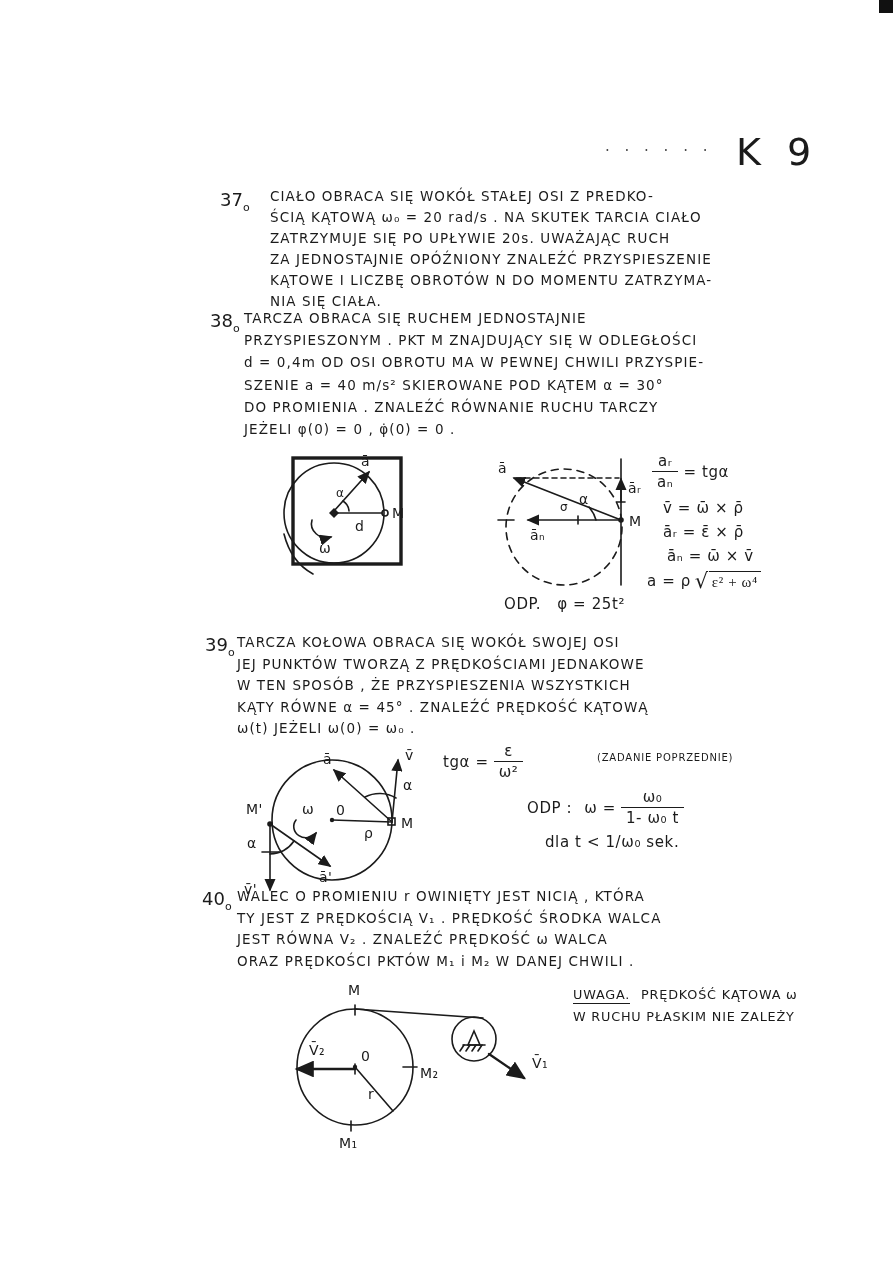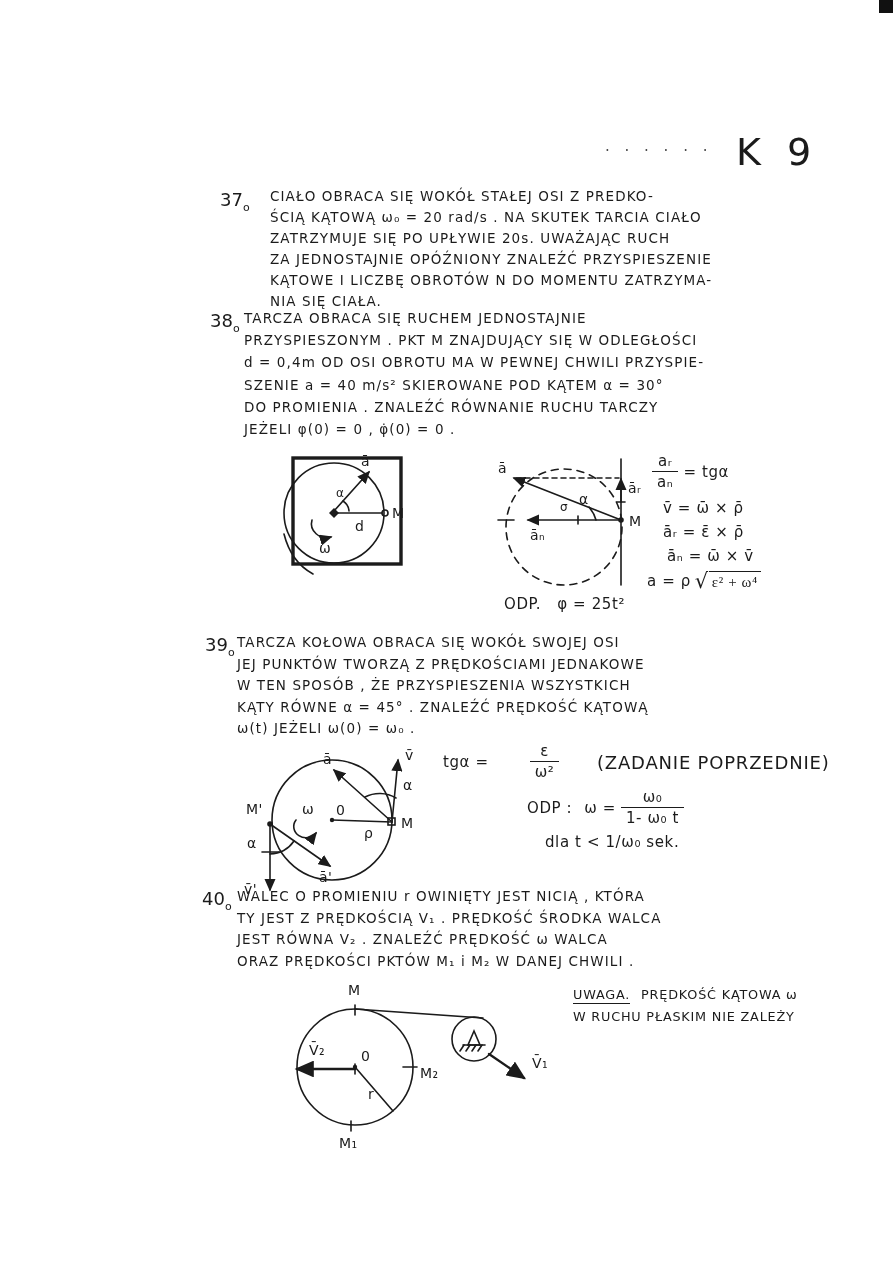--- a/index.html
+++ b/index.html
@@ -16,21 +16,21 @@
   .dots{font-size:15px;letter-spacing:5px;color:#4a4a4a;}
   .corner{background:#111;}
   .formula{font-size:15px;letter-spacing:0.6px;white-space:nowrap;}
   .frow{display:flex;align-items:center;}
   .frac{display:inline-block;text-align:center;vertical-align:middle;margin:0 5px;}
   .frac .num{display:block;border-bottom:1.5px solid #1b1b1b;padding:0 5px 1px;}
   .frac .den{display:block;padding:1px 5px 0;}
   .sqrt{display:inline-flex;align-items:flex-start;}
   .sqrt .sign{font-size:21px;line-height:20px;}
   .sqrt .radicand{border-top:1.5px solid #1b1b1b;padding:2px 3px 0;font-family:Liberation Serif, serif;}
-  .note{font-size:18px;letter-spacing:0.8px;white-space:nowrap;}
+  .note{font-size:10px;letter-spacing:0.8px;white-space:nowrap;}
   .uwaga{font-size:12.8px;letter-spacing:0.8px;line-height:22px;white-space:nowrap;}
   .uwaga .title{border-bottom:1.5px solid #1b1b1b;padding-bottom:1px;}
   svg{overflow:visible;}
   svg .stk{stroke:#1b1b1b;fill:none;stroke-width:1.6;stroke-linecap:round;}
   svg .thick{stroke-width:3.4;}
   svg .vthick{stroke-width:2.4;}
   svg .fillink{fill:#1b1b1b;stroke:none;}
   svg text{fill:#1b1b1b;stroke:none;font-family:"DejaVu Sans",sans-serif;font-size:14px;letter-spacing:0.5px;}
   svg text.sm{font-size:12px;}
 </style>
@@ -144,21 +144,21 @@
     <span>39</span><sub>o</sub>
   </div>
   <div class="abs hand plines" style="left:237px;top:632px;">
     <div>TARCZA KOŁOWA OBRACA SIĘ WOKÓŁ SWOJEJ OSI</div>
     <div>JEJ PUNKTÓW TWORZĄ Z PRĘDKOŚCIAMI JEDNAKOWE</div>
     <div>W TEN SPOSÓB , ŻE PRZYSPIESZENIA WSZYSTKICH</div>
     <div>KĄTY RÓWNE α = 45° . ZNALEŹĆ PRĘDKOŚĆ KĄTOWĄ</div>
     <div>ω(t) JEŻELI  ω(0) = ω₀ .</div>
   </div>
 
-  <div class="abs formula frow" style="left:443px;top:742px;gap:36px;">
+  <div class="abs formula frow" style="left:443px;top:742px;">
     <span>tgα =</span>
     <span class="frac">
       <span class="num">ε</span>
       <span class="den">ω²</span>
     </span>
   </div>
   <div class="abs note" style="left:597px;top:752px;">(ZADANIE POPRZEDNIE)</div>
 
   <div class="abs formula frow" style="left:527px;top:788px;">
     <span>ODP :</span>

